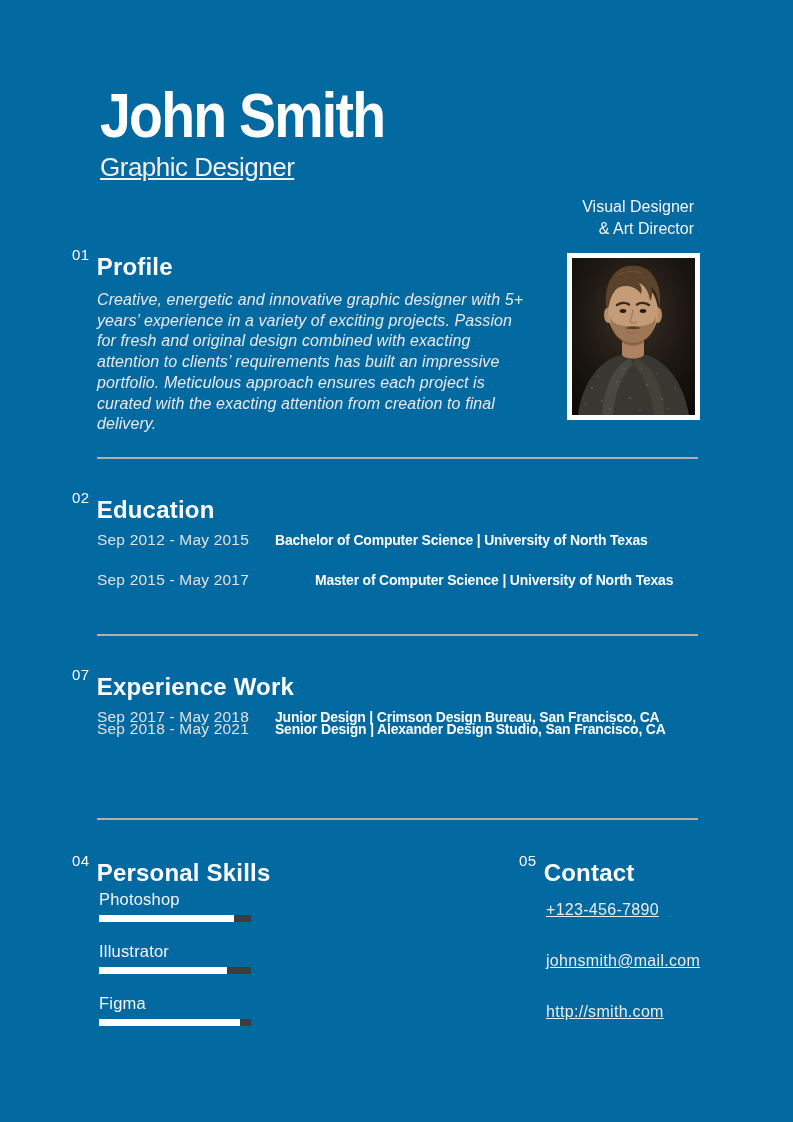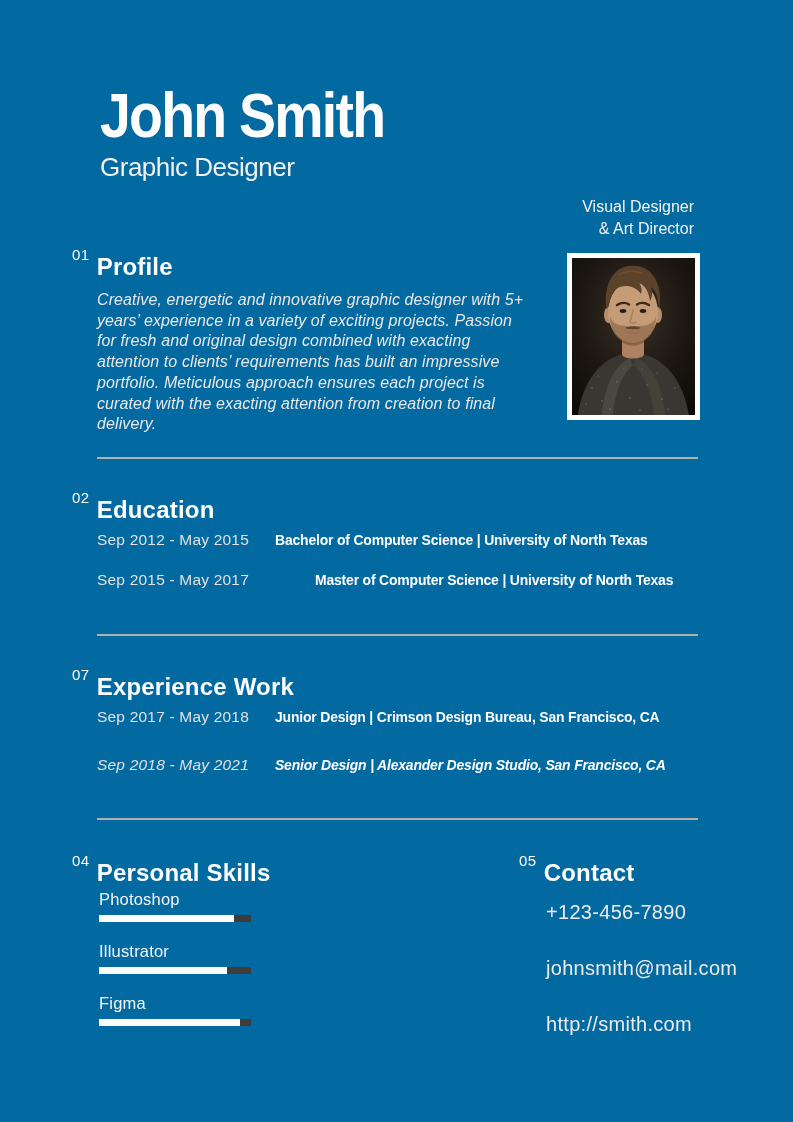--- a/index.html
+++ b/index.html
@@ -15,21 +15,21 @@
   }
   
   .name{
     position:absolute;left:100px;top:84px;margin:0;
     font-size:63px;font-weight:bold;letter-spacing:-2px;line-height:1;
     white-space:nowrap;color:#fdfdfd;
     transform:scaleX(.88);transform-origin:0 0;
   }
   .role{
     position:absolute;left:100px;top:152px;
-    font-size:26px;letter-spacing:-.5px;color:#f2f1f0;white-space:nowrap;
+    font-size:26px;letter-spacing:-.5px;color:#f2f1f0;white-space:nowrap;text-decoration:underline;
   }
   .tagline{
     position:absolute;right:99px;top:196px;
     font-size:16px;line-height:21.5px;text-align:right;color:#f5f4f3;
   }
   
   .sec-head{position:absolute;left:72px;white-space:nowrap;text-align:right;}
   .sec-num{
     display:inline-block;vertical-align:15px;margin-right:7px;
     font-size:15px;font-weight:normal;letter-spacing:.5px;color:#fbfbfa;
@@ -54,31 +54,31 @@
   .divider{position:absolute;left:97px;width:601px;height:2px;background:#b1b0af;}
   #div-1{top:457px;} #div-2{top:634px;} #div-3{top:818px;}
   
   .row{position:absolute;left:97px;display:flex;align-items:flex-end;white-space:nowrap;}
   .row-date{flex:none;width:178px;font-size:15.5px;letter-spacing:.2px;color:#e2e1e0;}
   .row-detail{
     font-size:15.5px;font-weight:bold;letter-spacing:-.2px;color:#fdfdfd;
     transform:scaleX(.9);transform-origin:0 0;
   }
   #edu-row-0{top:531px;} #edu-row-1{top:571px;gap:40px;}
-  #exp-row-0{top:708px;} #exp-row-1{top:756px;font-style:italic;}
+  #exp-row-0{top:708px;} #exp-row-1{top:720px;}
   
   .skills-col{position:absolute;top:890px;}
   #skills-col-left{left:99px;} #skills-col-right{left:305px;}
   .skill{margin-bottom:20px;width:152px;}
   .skill-label{font-size:16.5px;letter-spacing:.2px;color:#f6f5f4;margin-bottom:6px;}
   .skill-track{width:152px;height:7px;background:#3e3d3c;}
   .skill-fill{height:100%;background:#fdfdfd;}
   
   .contact-list{position:absolute;left:546px;top:901px;}
-  .contact-item{font-size:20px;letter-spacing:.3px;color:#edecec;margin-bottom:33px;white-space:nowrap;}
+  .contact-item{font-size:16px;letter-spacing:.3px;color:#edecec;margin-bottom:33px;white-space:nowrap;text-decoration:underline;}
 </style>
 </head>
 <body>
 
 <div class="page">
 
   <h1 class="name">John Smith</h1>
   <div class="role">Graphic Designer</div>
   <div class="tagline">
     <div>Visual Designer</div>

